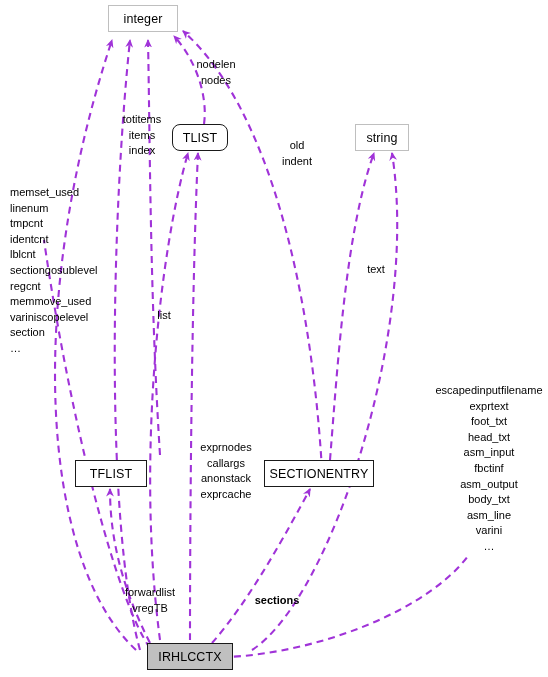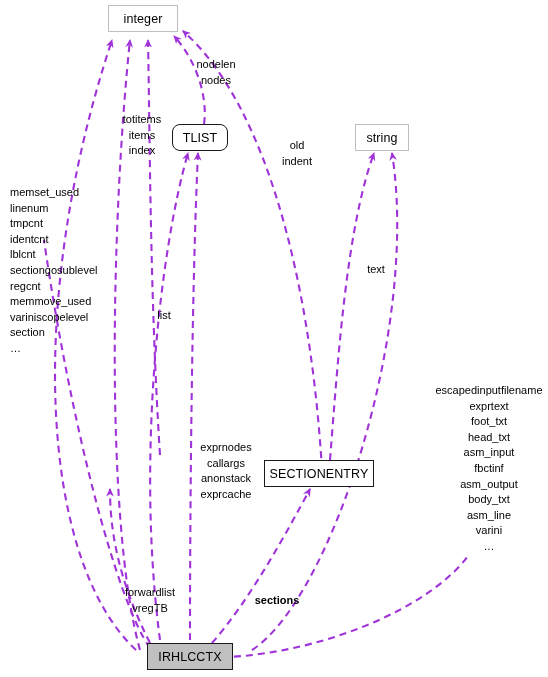--- a/index.html
+++ b/index.html
@@ -104,20 +104,23 @@
   </div>
 
   <div class="uml-node strong" style="left:172px; top:124px; width:56px; height:27px;border-radius:8px;">
     <span>TLIST</span>
   </div>
 
   <div class="uml-node plain" style="left:355px; top:124px; width:54px; height:27px;">
     <span>string</span>
   </div>
 
+  <div class="uml-node strong" style="left:75px; top:460px; width:72px; height:27px;">
+    <span>TFLIST</span>
+  </div>
 
   <div class="uml-node strong" style="left:264px; top:460px; width:110px; height:27px;text-align:center;">
     <span>SECTIONENTRY</span>
   </div>
 
   <div class="uml-node focus" style="left:147px; top:643px; width:86px; height:27px;justify-content:center;">
     <span>IRHLCCTX</span>
   </div>
 
   <div class="edge-label" style="left:180px; top:57px; width:72px;">nodelen<br>nodes</div>

